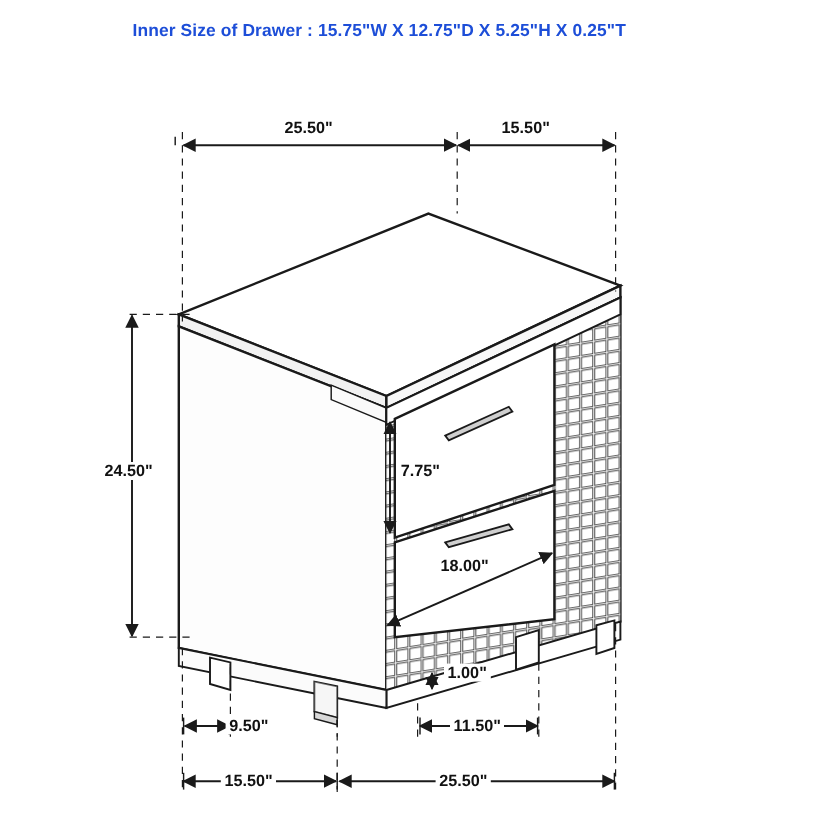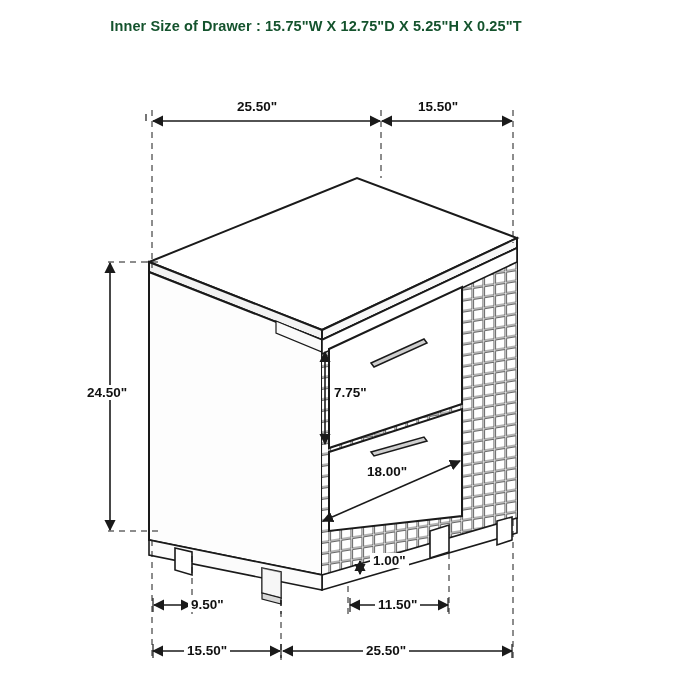--- a/index.html
+++ b/index.html
@@ -22,21 +22,21 @@
   }
   #title {
     position: absolute;
     top: 18px;
     left: 0;
     width: 632px;
     text-align: center;
     font-size: 14.5px;
     font-weight: bold;
     letter-spacing: 0.1px;
-    color: #14532d;
+    color: #1d4ed8;
   }
   svg {
     position: absolute;
     top: 0;
     left: 0;
   }
   .dim-label {
     position: absolute;
     font-size: 13.5px;
     font-weight: bold;

